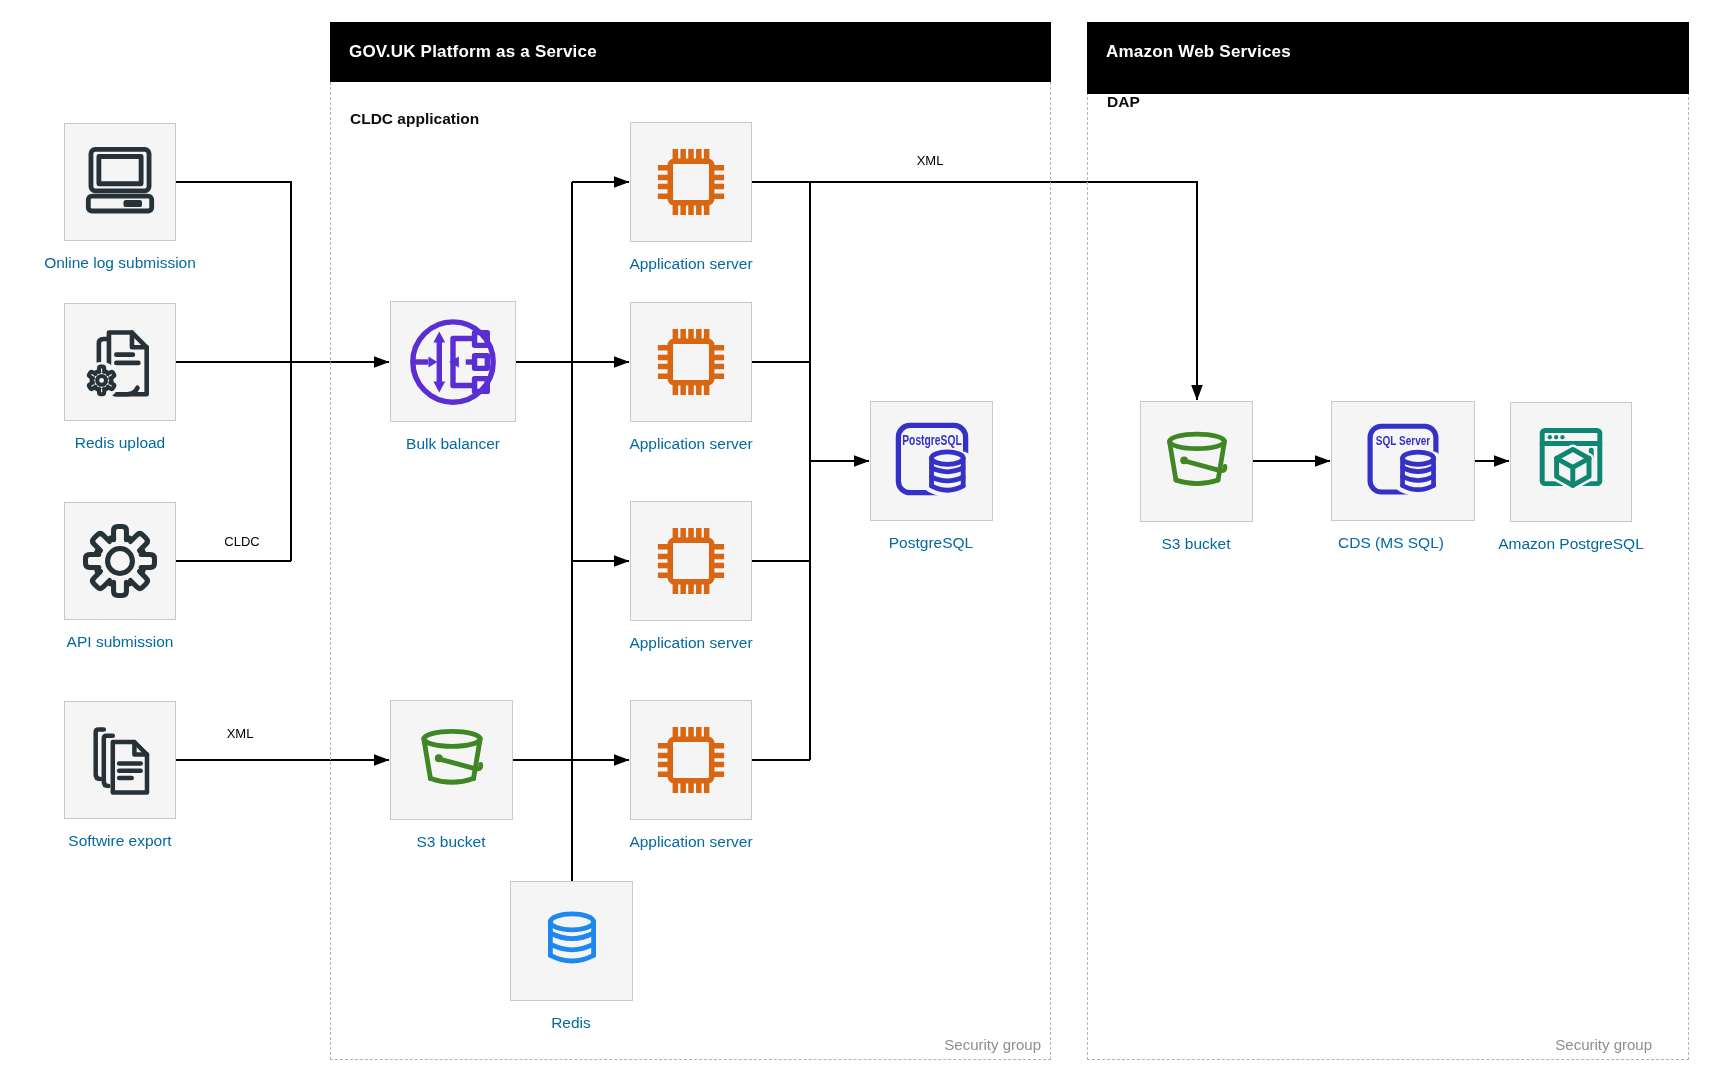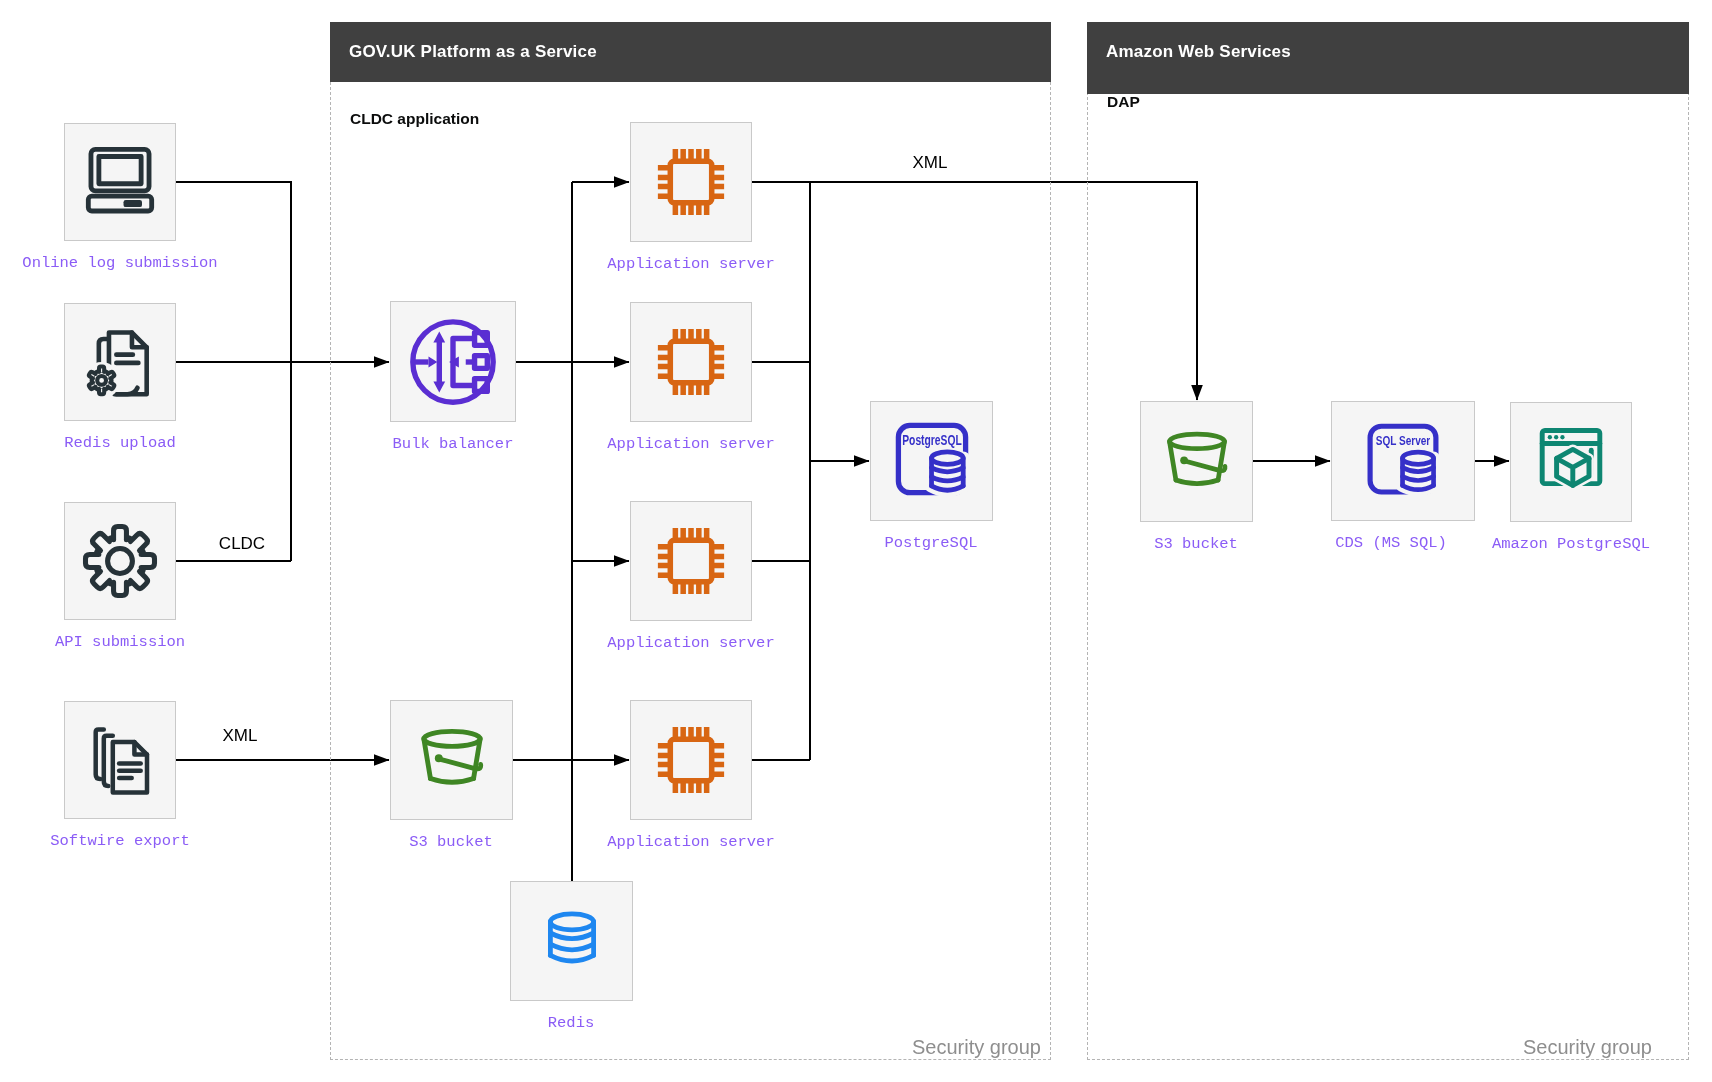--- a/index.html
+++ b/index.html
@@ -1,26 +1,26 @@
 <!DOCTYPE html>
 <html><head>
 <meta charset="utf-8">
 <style>
   html,body{margin:0;padding:0;background:#fff;}
   body{width:1712px;height:1082px;position:relative;overflow:hidden;
        font-family:"Liberation Sans",sans-serif;color:#0b0c0c;}
   .zone{position:absolute;border:1.6px dashed #b4b4b4;border-top:none;box-sizing:border-box;}
-  .zone-header{position:absolute;background:#404040;color:#fff;font-weight:bold;font-size:17px;
+  .zone-header{position:absolute;background:#000000;color:#fff;font-weight:bold;font-size:17px;
        line-height:60px;padding-left:19px;box-sizing:border-box;letter-spacing:.2px;}
   .zone-sub{position:absolute;font-weight:bold;font-size:15.5px;}
   .node{position:absolute;background:#f5f5f5;border:1.5px solid #c9c9c9;box-sizing:border-box;
        display:flex;align-items:center;justify-content:center;}
-  .nlabel{position:absolute;font-size:15.5px;white-space:nowrap;transform:translateX(-50%);color:#8b5cf6;font-family:Liberation Mono, monospace;}
-  .elabel{position:absolute;font-size:17px;white-space:nowrap;transform:translateX(-50%);color:#000;}
-  .sec{position:absolute;font-size:20px;color:#8e8e8e;white-space:nowrap;transform:translateX(-100%);text-align:right;}
+  .nlabel{position:absolute;font-size:15.5px;white-space:nowrap;transform:translateX(-50%);color:#0369a1;}
+  .elabel{position:absolute;font-size:13px;white-space:nowrap;transform:translateX(-50%);color:#000;}
+  .sec{position:absolute;font-size:15px;color:#8e8e8e;white-space:nowrap;transform:translateX(-100%);text-align:right;}
   #edges{position:absolute;left:0;top:0;}
   svg{display:block;}
 </style>
 </head>
 <body>
 
 <svg id="edges" width="1712" height="1082" viewBox="0 0 1712 1082">
   <defs>
     <marker id="arw" markerUnits="userSpaceOnUse" markerWidth="16" markerHeight="12" refX="15.5" refY="6" orient="auto">
       <path d="M0 0 L16 6 L0 12 Z" fill="#000"></path>

